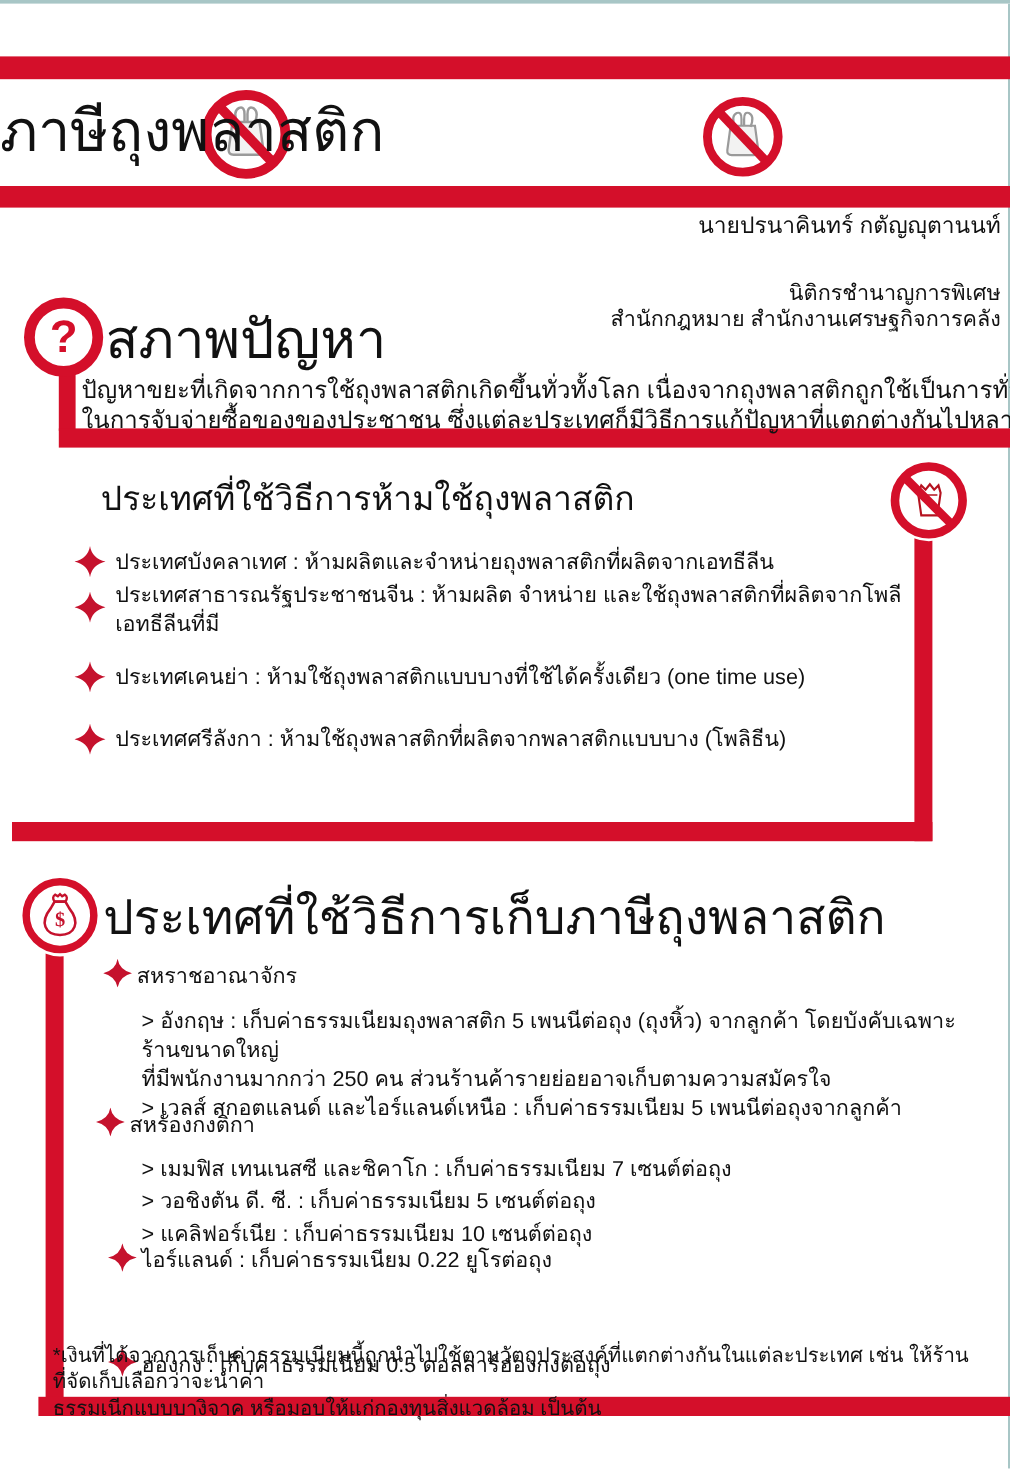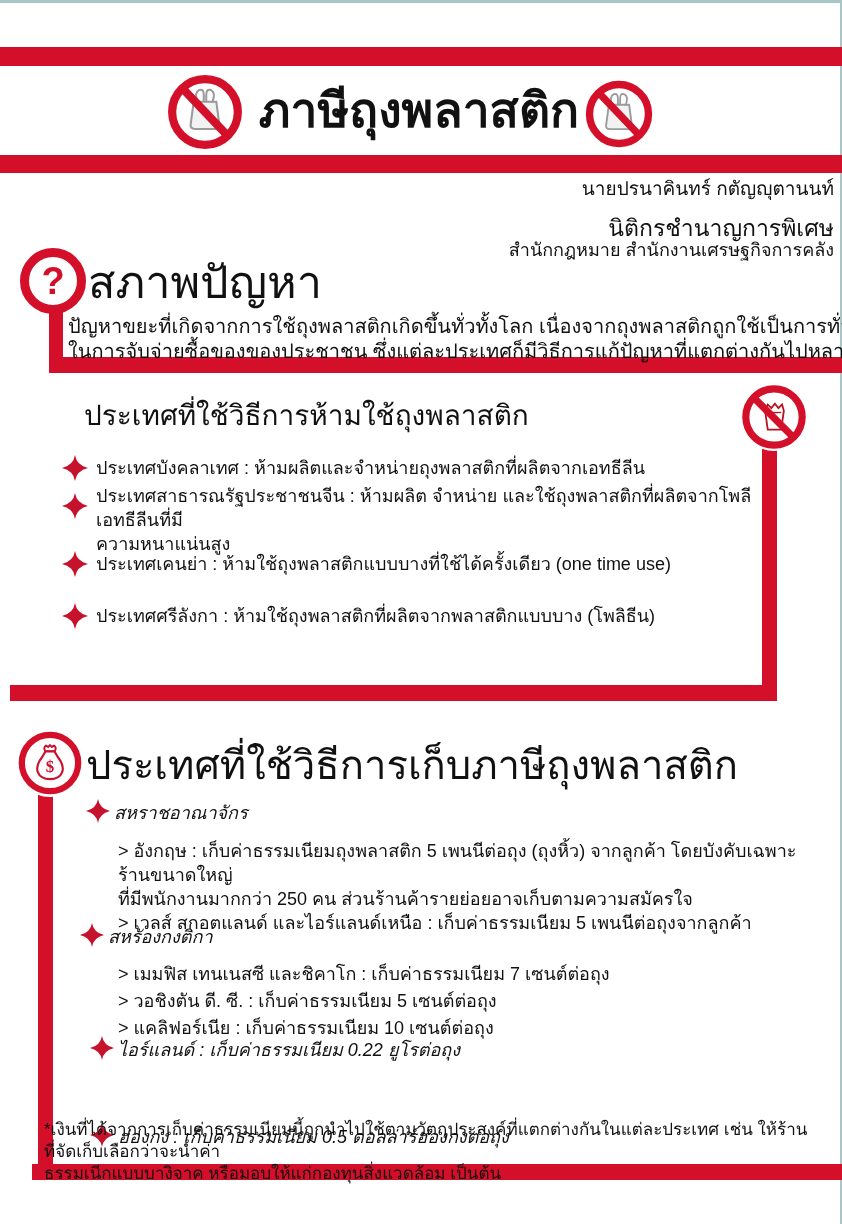--- a/index.html
+++ b/index.html
@@ -15,31 +15,31 @@
     font-family:"Liberation Sans",sans-serif;
     border-top:3px solid var(--teal);
     box-sizing:border-box;
   }
   .edge-right{position:absolute;top:0;right:0;width:2px;height:100%;background:var(--teal);}
   .band{position:absolute;left:0;right:0;background:var(--red);}
   .band1{top:44px;height:19px;}
   .band2{top:152px;height:18px;}
   .vbar,.hbar{position:absolute;background:var(--red);}
 
-  .main-title{position:absolute;left:0;right:4px;top:64px;text-align:center;
-    font-size:48px;line-height:88px;font-weight:700;letter-spacing:0;}
+  .main-title{position:absolute;left:0;right:4px;top:64px;
+    font-size:48px;line-height:88px;font-weight:400;letter-spacing:0;}
 
   .ring-icon{position:absolute;box-sizing:border-box;border-radius:50%;
     background:#fff;display:flex;align-items:center;justify-content:center;}
   .q-icon{left:20px;top:245px;width:66px;height:66px;border:9px solid var(--red);
     font-size:38px;font-weight:bold;color:var(--red);}
 
   .credits{position:absolute;right:8px;top:174px;text-align:right;}
   .credit-name{font-size:19px;line-height:24px;}
-  .credit-pos{font-size:23px;line-height:22px;margin-top:16px;}
+  .credit-pos{font-size:18px;line-height:22px;margin-top:32px;}
   .credit-org{font-size:18px;line-height:22px;}
 
   .sec-title{position:absolute;font-weight:500;white-space:nowrap;}
   .problem-title{left:88px;top:244px;font-size:45px;line-height:72px;}
   .ban-title{left:84px;top:378px;font-size:28px;line-height:70px;}
   .tax-title{left:86px;top:727px;font-size:40px;line-height:70px;}
 
   .problem-line{position:absolute;left:68px;font-size:20px;line-height:25px;white-space:nowrap;}
   .pl1{top:311px;} .pl2{top:336px;}
 
@@ -50,21 +50,21 @@
   .hbar-ban{left:10px;top:682px;width:767px;height:16px;}
 
   .vbar-tax{left:38px;top:780px;width:15px;height:397px;}
   .hbar-tax{left:32px;top:1161px;right:0;height:16px;}
 
   .bullet{position:absolute;left:96px;width:662px;font-size:18px;line-height:24px;}
   .bullet .star{position:absolute;left:-34px;top:-1px;width:26px;height:26px;}
   .bullet.two-line .star{top:9px;}
   .ban-b0{top:453px;} .ban-b1{top:481px;} .ban-b2{top:549px;} .ban-b3{top:601px;} .ban-b4{top:650px;}
 
-  .tax-head{position:absolute;font-size:18px;line-height:24px;white-space:nowrap;font-style:italic;}
+  .tax-head{position:absolute;font-size:18px;line-height:24px;white-space:nowrap;}
   .tax-head .star{position:absolute;left:-28px;top:-2px;width:24px;height:24px;}
   .uk-head{left:114px;top:798px;}
   .us-head{left:108px;top:922px;}
   .ie-head{left:118px;top:1035px;}
   .hk-head{left:118px;top:1122px;}
   .uk-details{position:absolute;left:118px;top:836px;width:706px;font-size:18px;line-height:24px;}
   .us-details{position:absolute;left:118px;top:958px;width:706px;font-size:18px;line-height:27px;}
 
   .footnote{position:absolute;left:44px;top:1116px;width:770px;font-size:17px;line-height:22px;}
 
@@ -131,21 +131,20 @@
       <path d="M12 0 Q13.5 9.5 24 12 Q13.5 14.5 12 24 Q10.5 14.5 0 12 Q10.5 9.5 12 0 Z" fill="#c5122d"></path>
     </svg>
     <div>ประเทศบังคลาเทศ : ห้ามผลิตและจำหน่ายถุงพลาสติกที่ผลิตจากเอทธีลีน</div>
     <div></div>
   </div>
   <div class="bullet two-line ban-b1">
     <svg class="star" viewBox="0 0 24 24">
       <path d="M12 0 Q13.5 9.5 24 12 Q13.5 14.5 12 24 Q10.5 14.5 0 12 Q10.5 9.5 12 0 Z" fill="#c5122d"></path>
     </svg>
     <div>ประเทศสาธารณรัฐประชาชนจีน : ห้ามผลิต จำหน่าย และใช้ถุงพลาสติกที่ผลิตจากโพลีเอทธีลีนที่มี</div>
-    <div>ความหนาแน่นสูง</div>
   </div>
   <div class="bullet ban-b2">
     <svg class="star" viewBox="0 0 24 24">
       <path d="M12 0 Q13.5 9.5 24 12 Q13.5 14.5 12 24 Q10.5 14.5 0 12 Q10.5 9.5 12 0 Z" fill="#c5122d"></path>
     </svg>
     <div>ประเทศเคนย่า : ห้ามใช้ถุงพลาสติกแบบบางที่ใช้ได้ครั้งเดียว (one time use)</div>
     <div></div>
   </div>
   <div class="bullet ban-b3">
     <svg class="star" viewBox="0 0 24 24">

